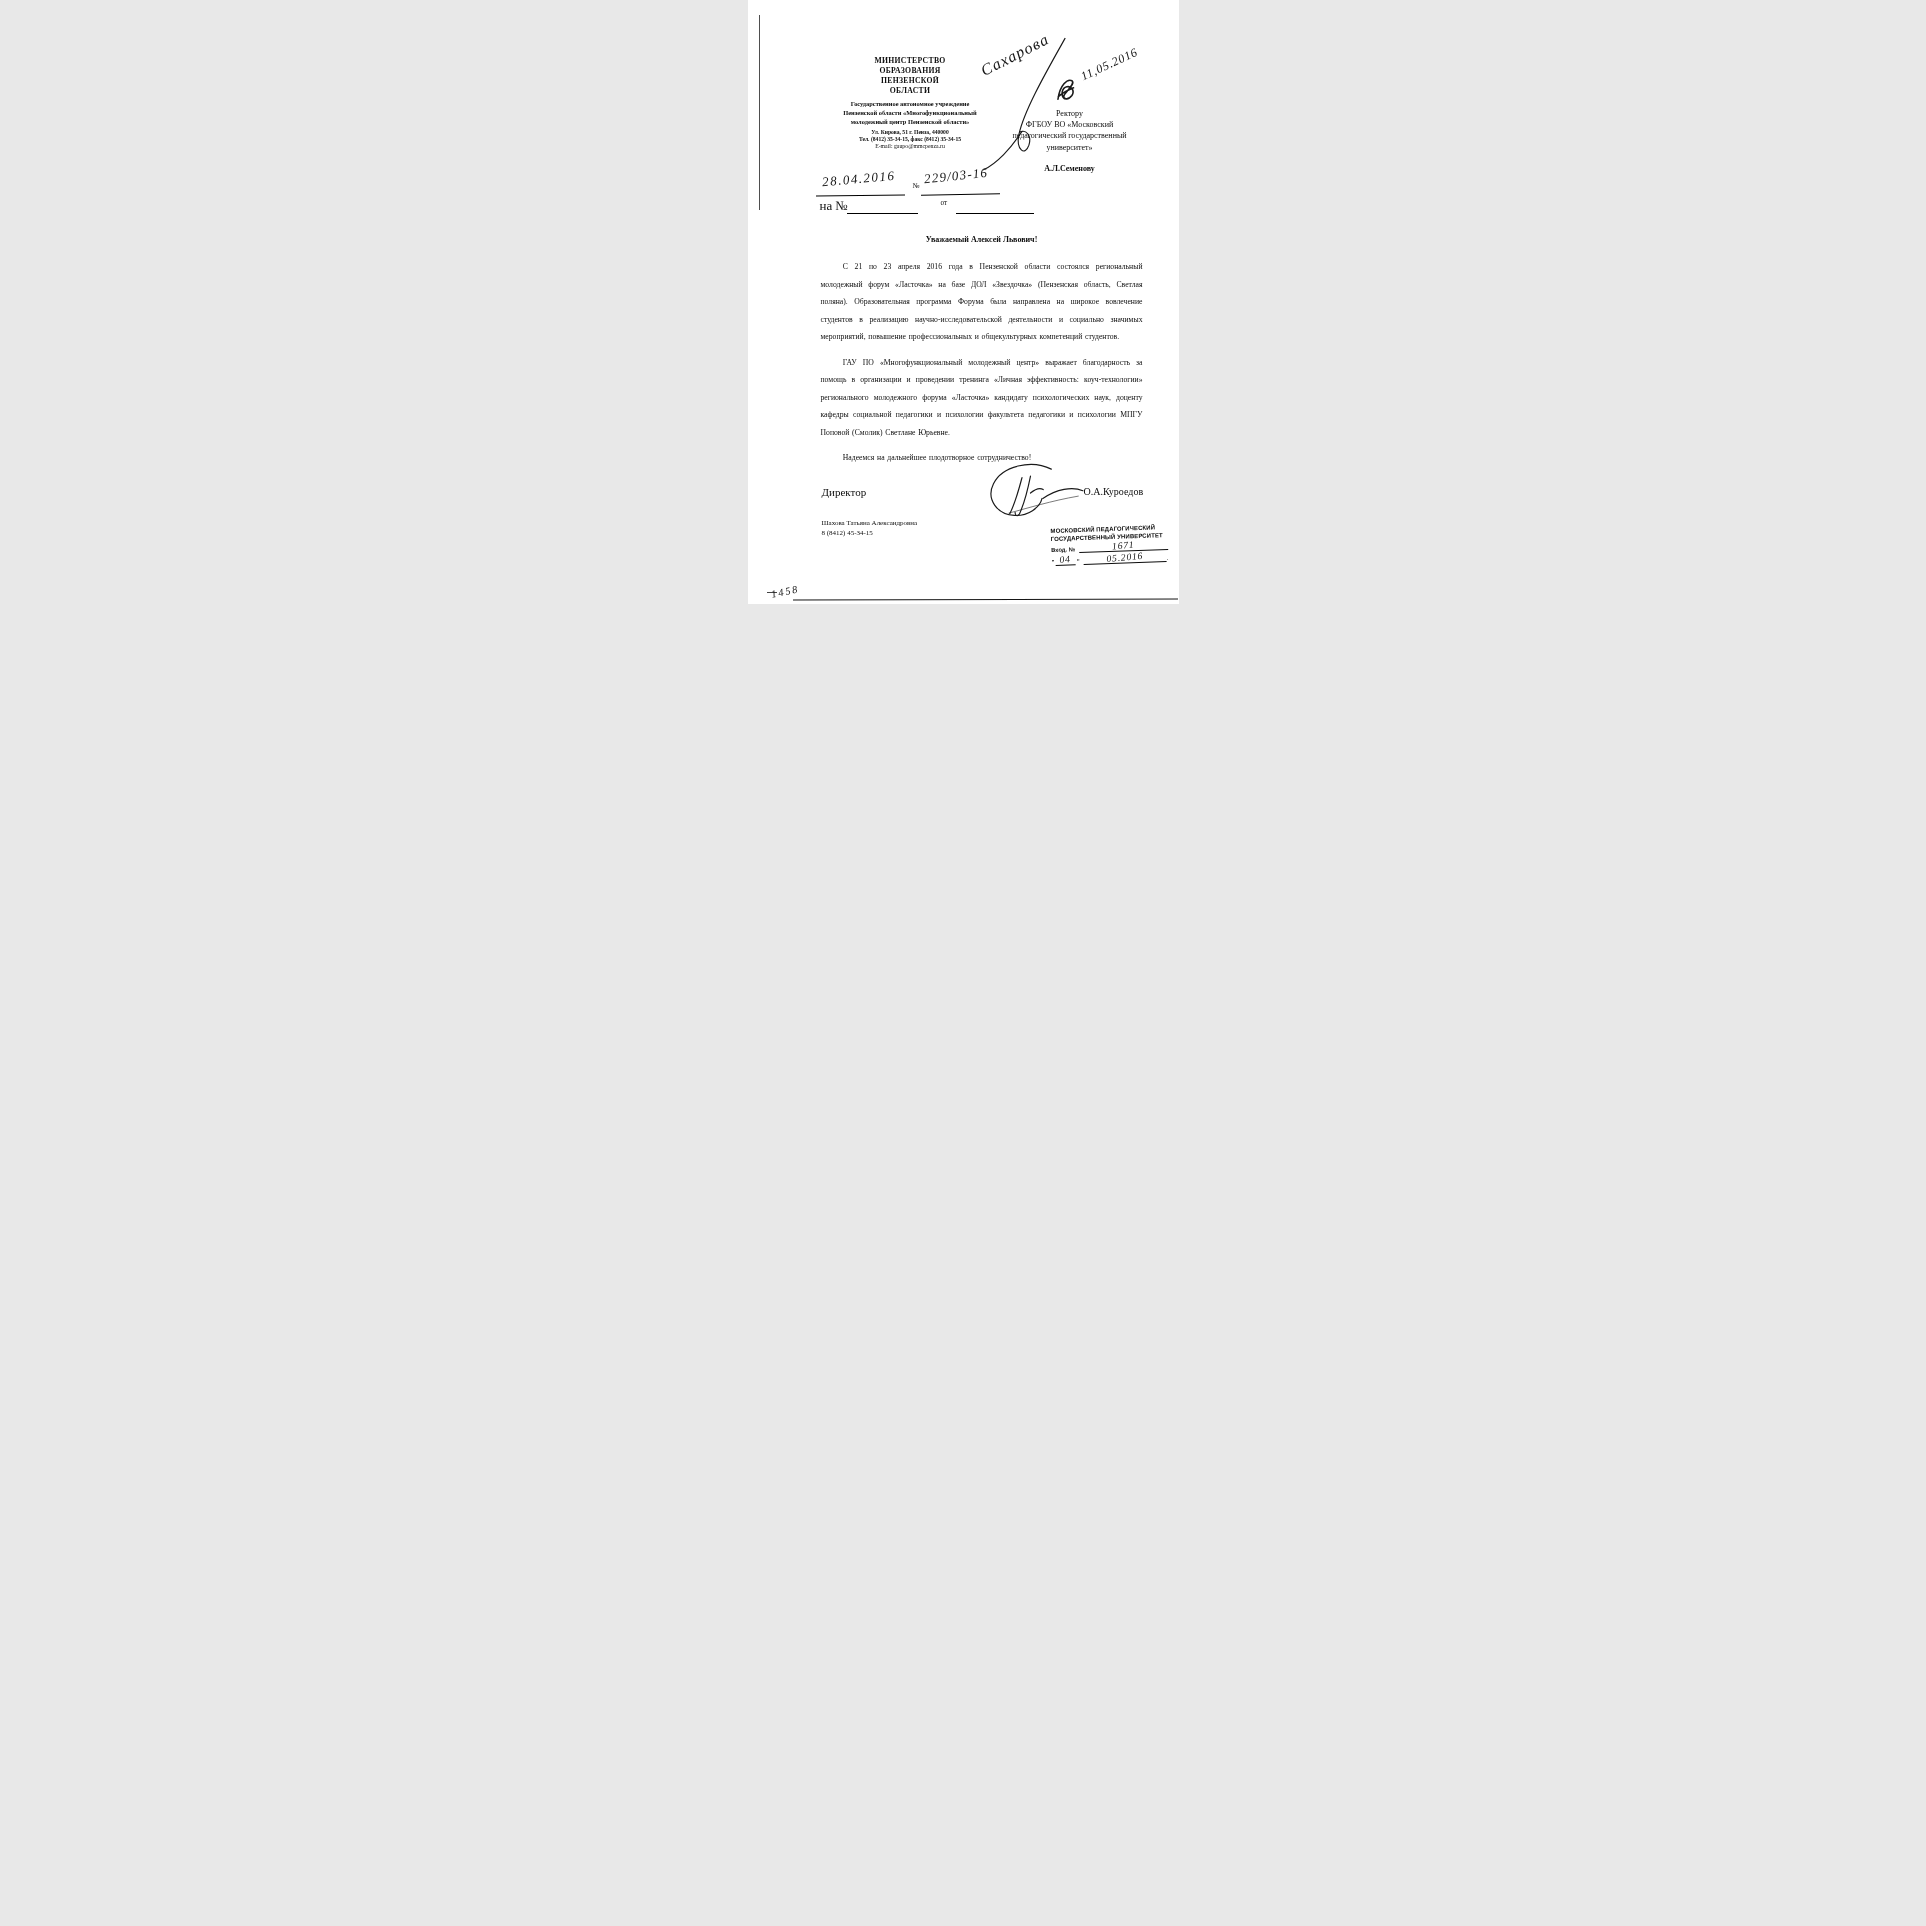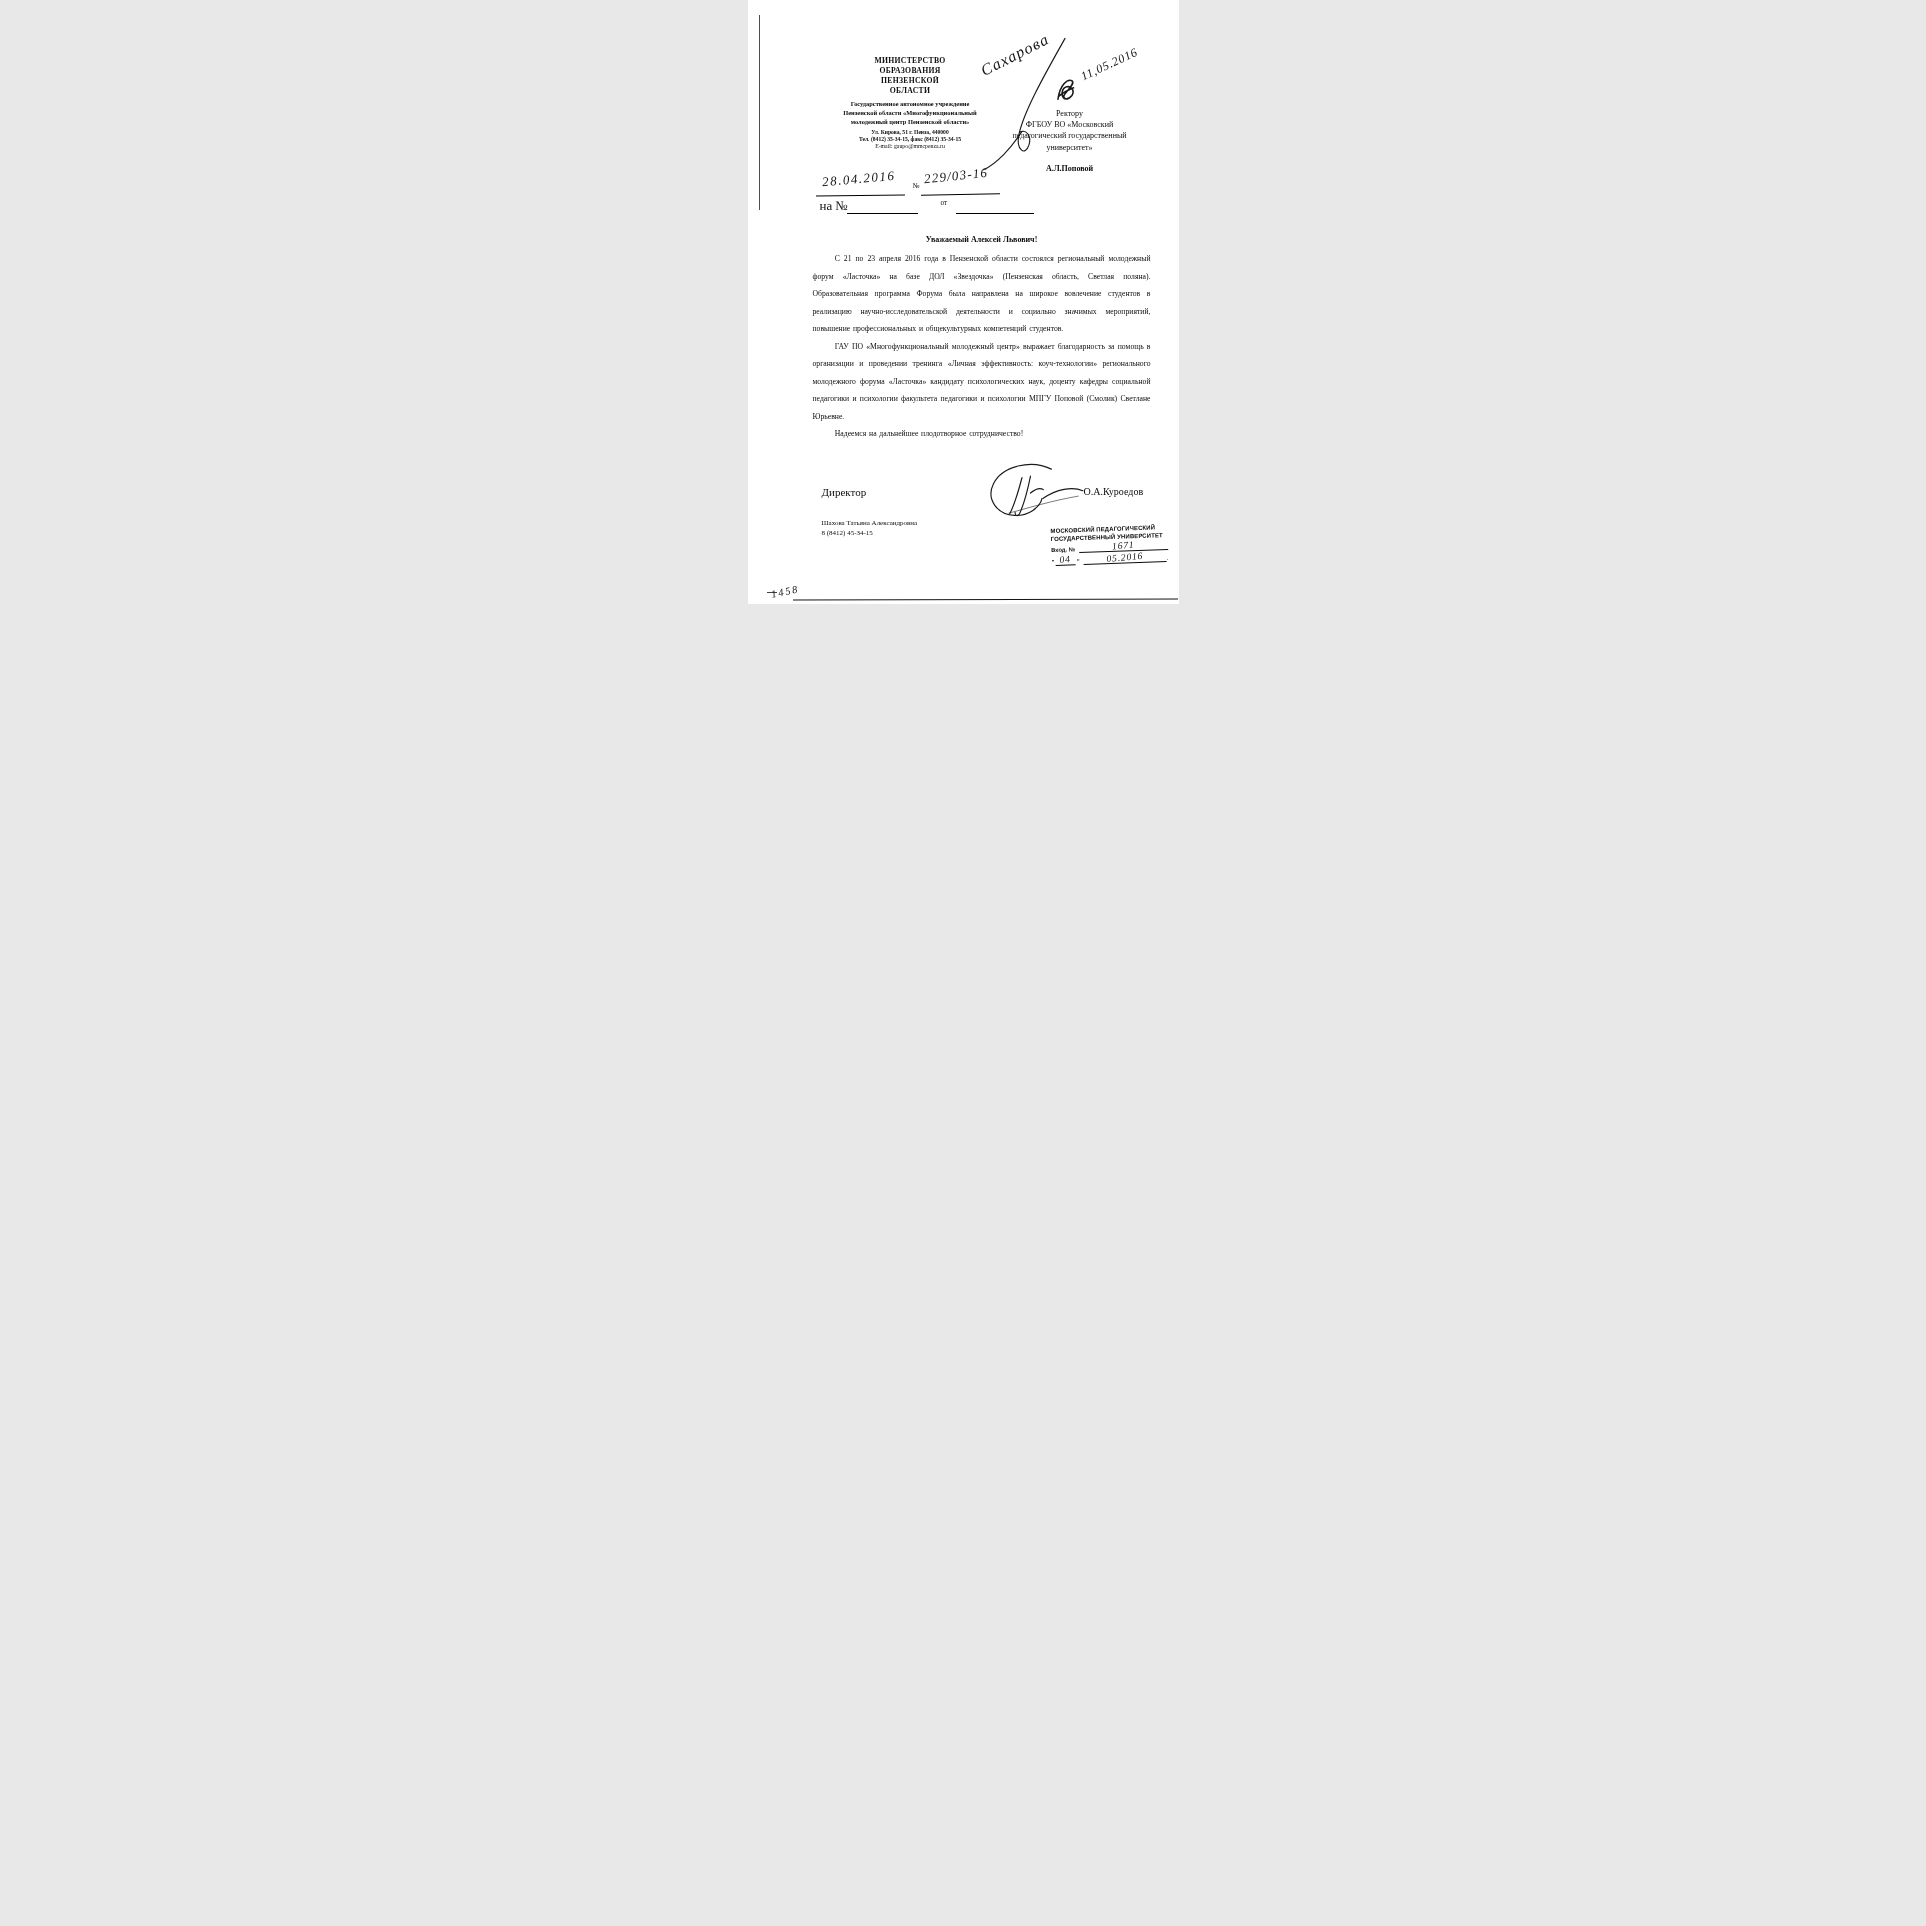--- a/index.html
+++ b/index.html
@@ -39,21 +39,21 @@
   .uline-3 { position:absolute; left:99px; top:213px; width:71px; height:0.8px; background:#000; }
   .uline-4 { position:absolute; left:208px; top:213px; width:78px; height:0.8px; background:#000; }
 
   
   .addressee { position:absolute; left:233px; top:108px; width:178px; text-align:center; font-size:8px; line-height:11.2px; }
   .addressee-name { margin-top:10.4px; font-weight:700; }
 
   
   .salutation { position:absolute; left:65px; top:235px; width:338px; text-align:center; font-size:8px;font-weight:bold; }
   .body-text { position:absolute; left:65px; top:250px; width:338px; font-size:7.7px; line-height:17.5px; text-align:justify; }
-  .body-text p { margin:0; text-indent:22.3px; word-spacing:0.8px; }
+  .body-text p { margin:8px; text-indent:22.3px; word-spacing:0.8px; }
 
   
   .director-title { position:absolute; left:74px; top:486px; font-size:11px; }
   .director-sig-svg { position:absolute; left:237px; top:462px; width:101px; height:59px; }
   .director-name { position:absolute; left:336px; top:486px; font-size:10px; }
 
   
   .contact { position:absolute; left:74px; top:518px; font-size:7px; line-height:10.4px; }
 
   
@@ -100,21 +100,21 @@
   <svg class="scribble-svg" viewBox="0 0 60 70">
     <path d="M8,54 C20,20 42,8 52,16 C58,24 40,34 28,44 C16,54 30,64 44,52 C54,42 48,28 36,28 C24,28 16,44 24,56 M10,48 C24,40 40,36 52,34" stroke-width="4"></path>
   </svg>
   <span class="hand hw-top-date">11,05.2016</span>
 
   <div class="addressee">
     <div>Ректору</div>
     <div>ФГБОУ ВО «Московский</div>
     <div>педагогический государственный</div>
     <div>университет»</div>
-    <div class="addressee-name">А.Л.Поповой</div>
+    <div class="addressee-name">А.Л.Семенову</div>
   </div>
 
   <span class="hand hw-ref-date">28.04.2016</span>
   <span class="no-label">№</span>
   <span class="hand hw-ref-num">229/03-16</span>
   <div class="uline-1"></div>
   <div class="uline-2"></div>
   <span class="na-label">на №</span>
   <span class="ot-label">от</span>
   <div class="uline-3"></div>

